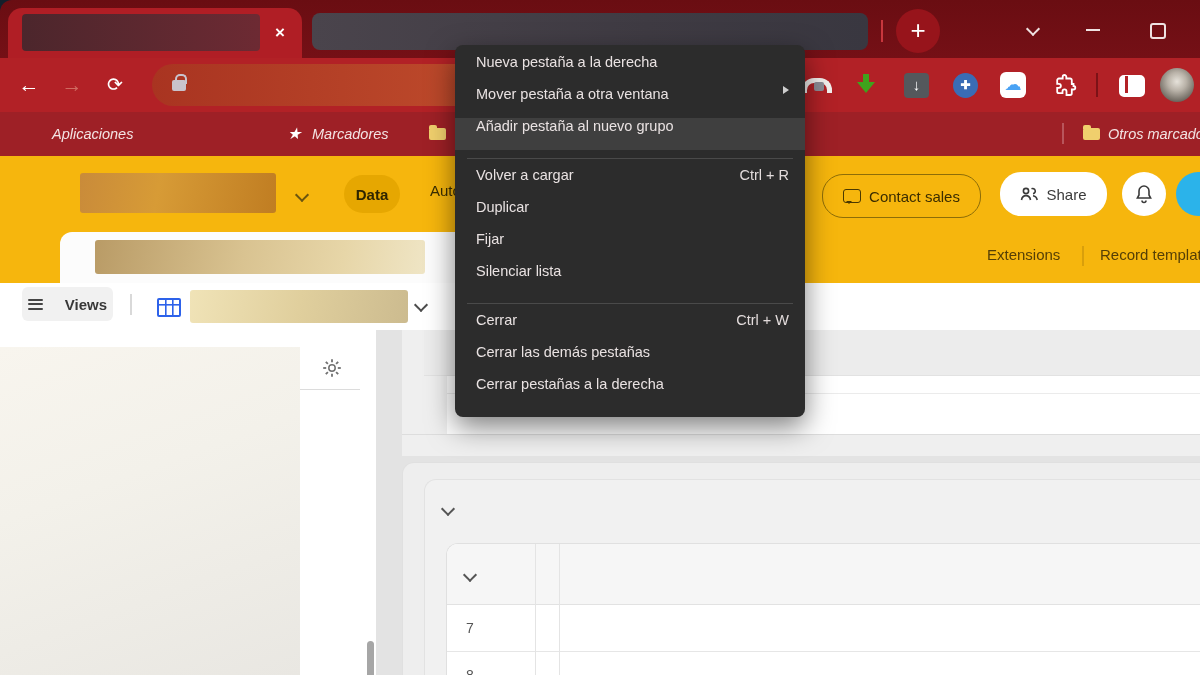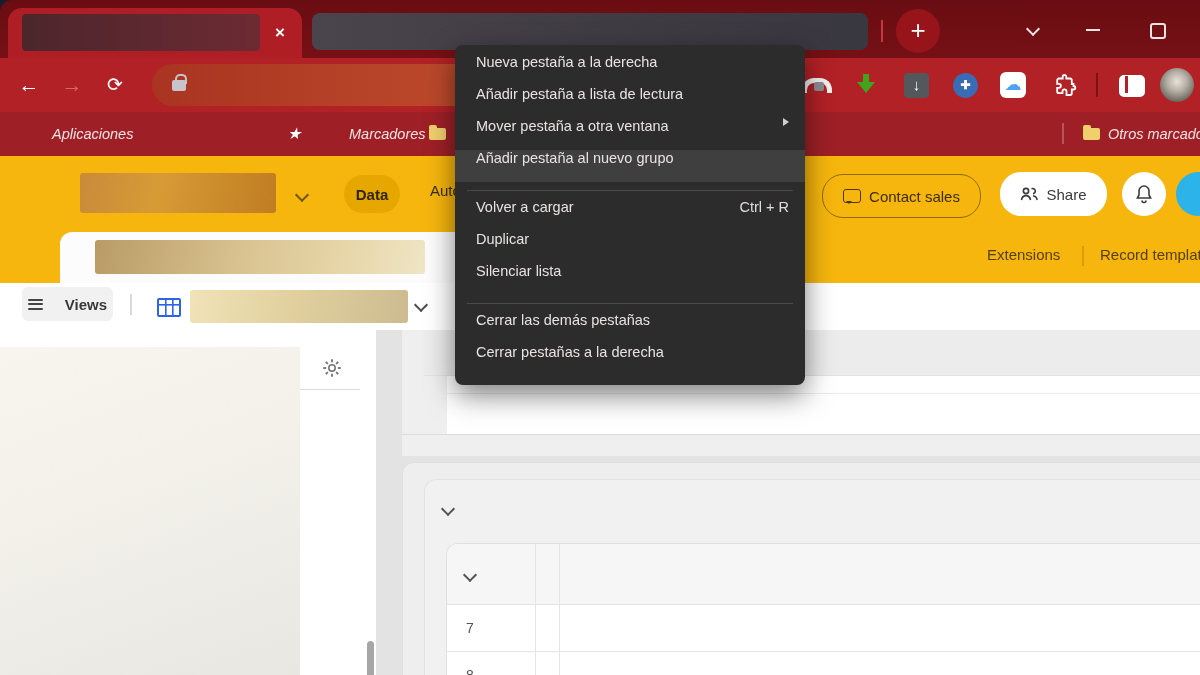--- a/index.html
+++ b/index.html
@@ -179,21 +179,21 @@
     <div style="background:#e8b90f;"></div>
       <div style="background:#d14234;"></div>
       <div style="background:#57a344;"></div>
     <div style="background:#d14234;"></div>
       <div style="background:#57a344;"></div>
       <div style="background:#e8b90f;"></div>
   </div>
   <span class="bm-label" style="left:52px;">Aplicaciones</span>
   <div class="abs bm-blur"></div>
   <span class="bm-label star" style="left:287px;">★</span>
-  <span class="bm-label" style="left:312px;margin-left:37px;">Marcadores</span>
+  <span class="bm-label" style="left:312px;">Marcadores</span>
   <div class="folder" style="left:429px;top:16px;"></div>
   <div class="abs vline" style="left:1062px;top:11px;height:21px;background:#b8555b;"></div>
   <div class="folder" style="left:1083px;top:16px;"></div>
   <span class="bm-label" style="left:1108px;white-space:nowrap;">Otros marcadores</span>
 </div>
 
 <div class="abs appbar">
   <div class="abs app-blur"></div>
   <span class="chev abs" style="left:297px;top:34px;color:#6b5510;"></span>
   <div class="pill data-pill">Data</div>
@@ -293,40 +293,44 @@
       </div>
     </div>
   </div>
 </div>
 
 <div class="abs cmenu">
   <div class="mi">
     <span>Nueva pestaña a la derecha</span>
   </div>
   <div class="mi">
-    <span>Añadir pestaña a lista de lectura</span>
-  </div>
-  <div class="mi">
     <span>Mover pestaña a otra ventana</span>
     <span class="subarr"></span>
   </div>
   <div class="mi hl">
     <span>Añadir pestaña al nuevo grupo</span>
   </div>
   <div class="msep"></div>
   <div class="mi">
     <span>Volver a cargar</span>
     <span class="sc">Ctrl + R</span>
   </div>
   <div class="mi">
     <span>Duplicar</span>
   </div>
   <div class="mi">
+    <span>Fijar</span>
+  </div>
+  <div class="mi">
     <span>Silenciar lista</span>
   </div>
   <div class="msep"></div>
   <div class="mi">
+    <span>Cerrar</span>
+    <span class="sc">Ctrl + W</span>
+  </div>
+  <div class="mi">
     <span>Cerrar las demás pestañas</span>
   </div>
   <div class="mi">
     <span>Cerrar pestañas a la derecha</span>
   </div>
 </div>
 
 </body></html>

